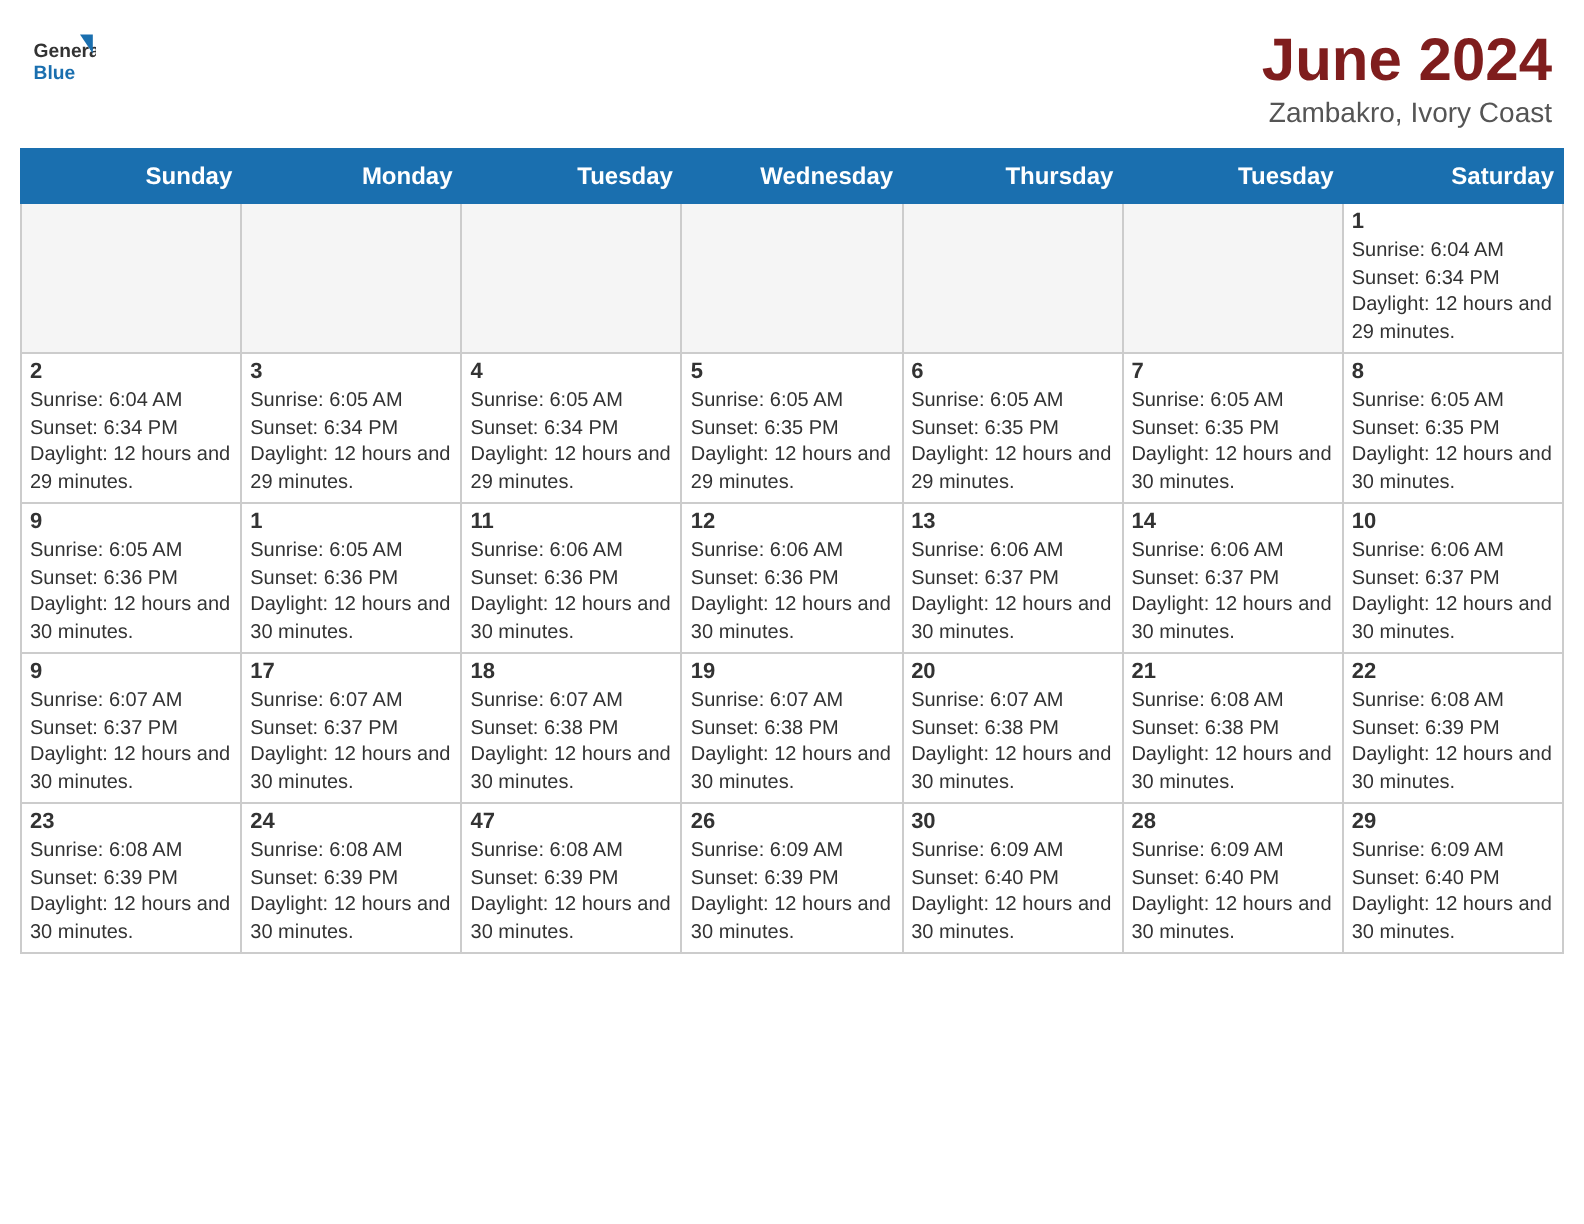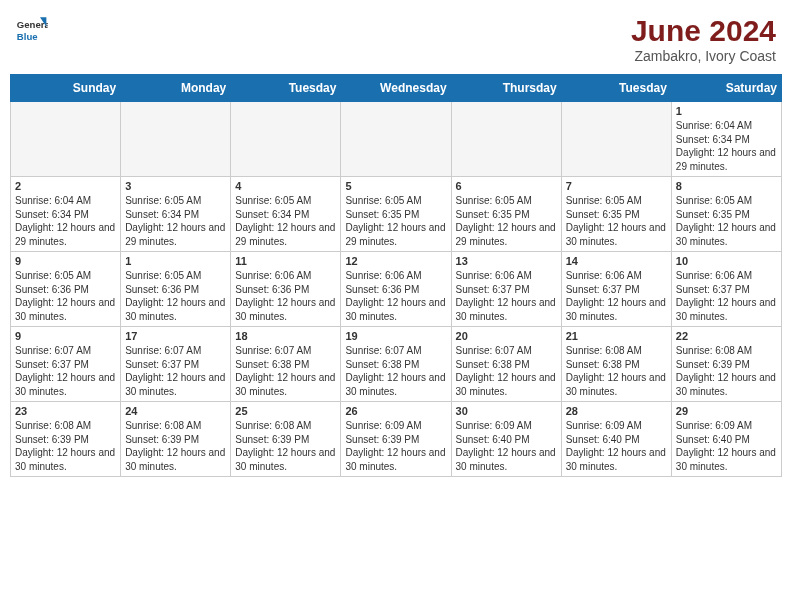--- a/index.html
+++ b/index.html
@@ -215,21 +215,21 @@
       <tr>
         <td>
           <span class="day-num">23</span>
           <div class="day-info">Sunrise: 6:08 AM<br>Sunset: 6:39 PM<br>Daylight: 12 hours and 30 minutes.</div>
         </td>
         <td>
           <span class="day-num">24</span>
           <div class="day-info">Sunrise: 6:08 AM<br>Sunset: 6:39 PM<br>Daylight: 12 hours and 30 minutes.</div>
         </td>
         <td>
-          <span class="day-num">25</span>
+          <span class="day-num">47</span>
           <div class="day-info">Sunrise: 6:08 AM<br>Sunset: 6:39 PM<br>Daylight: 12 hours and 30 minutes.</div>
         </td>
         <td>
           <span class="day-num">26</span>
           <div class="day-info">Sunrise: 6:09 AM<br>Sunset: 6:39 PM<br>Daylight: 12 hours and 30 minutes.</div>
         </td>
         <td>
           <span class="day-num">30</span>
           <div class="day-info">Sunrise: 6:09 AM<br>Sunset: 6:40 PM<br>Daylight: 12 hours and 30 minutes.</div>
         </td>

